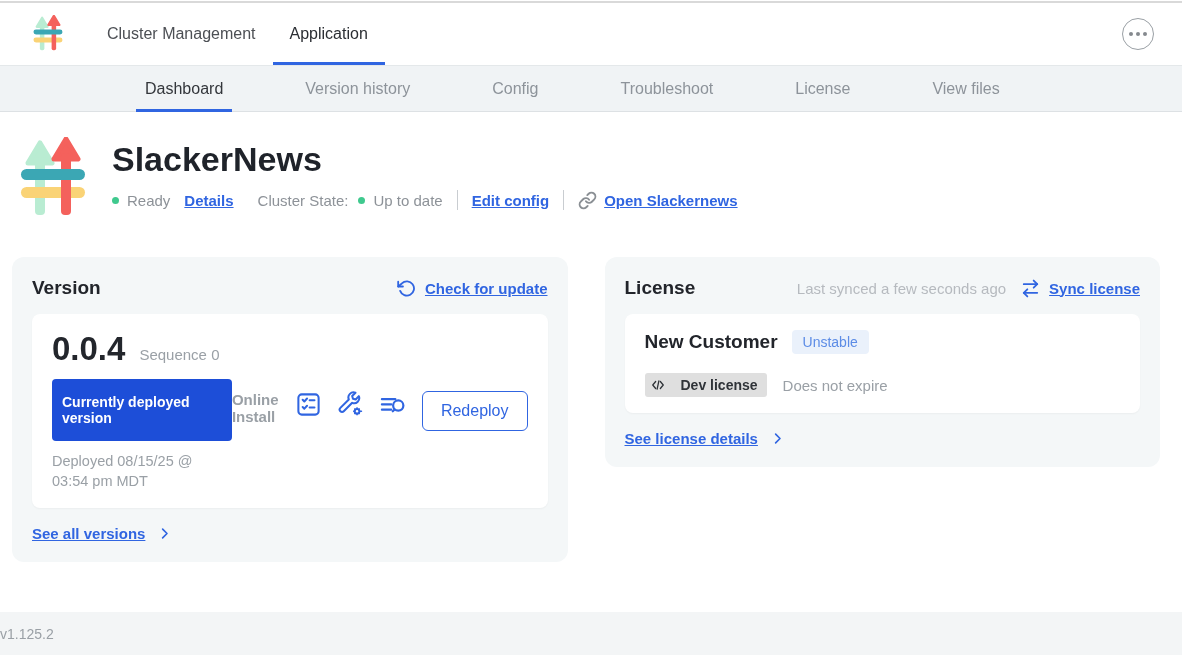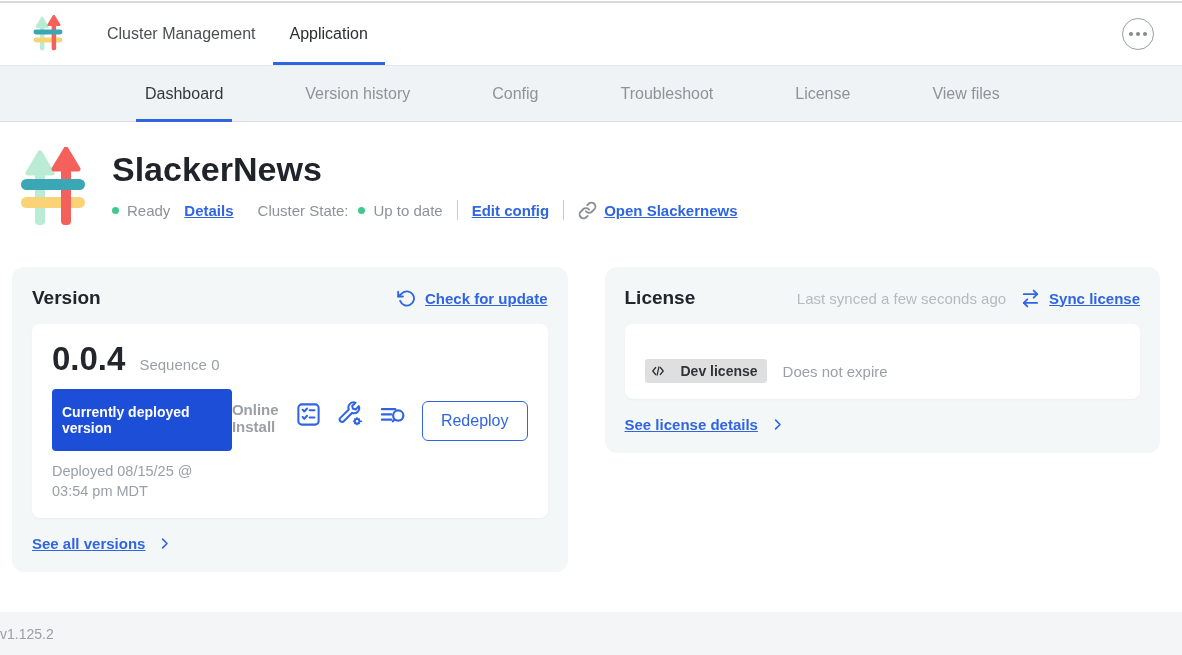--- a/index.html
+++ b/index.html
@@ -15,21 +15,21 @@
   .logo-small { width:30px; height:38px; flex:none; }
   .main-tabs { display:flex; height:100%; margin-left:27px; }
   .main-tab { position:relative; display:flex; align-items:center; padding:0 17px; font-size:16px; color:#4c4f54; cursor:pointer; }
   .main-tab.active { color:#2b2e33; }
   .main-tab.active::after { content:""; position:absolute; left:0; right:0; bottom:0; height:3px; background:#3065e1; }
   .ellipsis-btn { margin-left:auto; width:32px; height:32px; border:1px solid #9aa0a5; border-radius:50%;
     display:flex; align-items:center; justify-content:center; gap:3px; background:#fff; cursor:pointer; }
   .ellipsis-btn .edot { width:4px; height:4px; border-radius:50%; background:#85898e; }
 
   
-  .subnav { height:57px; background:#f0f3f5; border-top:1px solid #e4e8ea; border-bottom:1px solid #dde1e4;
+  .subnav { height:47px; background:#f0f3f5; border-top:1px solid #e4e8ea; border-bottom:1px solid #dde1e4;
     display:flex; align-items:stretch; padding-left:136px; gap:64px; }
   .subnav-tab { position:relative; display:flex; align-items:center; padding:0 9px; font-size:16px; color:#8d939a; cursor:pointer; }
   .subnav-tab.active { color:#33363b; }
   .subnav-tab.active::after { content:""; position:absolute; left:0; right:0; bottom:-1px; height:3px; background:#3065e1; }
 
   
   .app-header { display:flex; margin:25px 0 0 20px; }
   .logo-large { width:66px; height:84px; flex:none; }
   .app-head-text { margin-left:26px; padding-top:3px; }
   .app-title { font-size:34px; font-weight:bold; color:#1f232a; }
@@ -245,20 +245,24 @@
               <path d="M3.5 6.5h17"></path>
             <polyline points="8 13 3.5 17.5 8 22"></polyline>
               <path d="M20.5 17.5h-17"></path>
           </svg>
         </span>
         <span class="blue-link" style="font-size:15px">Sync license</span>
       </div>
     </div>
 
     <div class="inner">
+      <div class="lic-row1">
+        <span class="customer-name">New Customer</span>
+        <span class="badge-channel">Unstable</span>
+      </div>
       <div class="lic-row2">
         <span class="tag-dev">
           <span class="ico">
             <svg width="14" height="14" viewBox="0 0 24 24" fill="none" stroke="#2f3338" stroke-width="2.2" stroke-linecap="round" stroke-linejoin="round">
               <polyline points="8 6 3 12 8 18"></polyline>
                 <polyline points="16 6 21 12 16 18"></polyline>
                 <line x1="13.5" y1="5" x2="10.5" y2="19"></line>
             </svg>
           </span>
           <span>Dev license</span>

